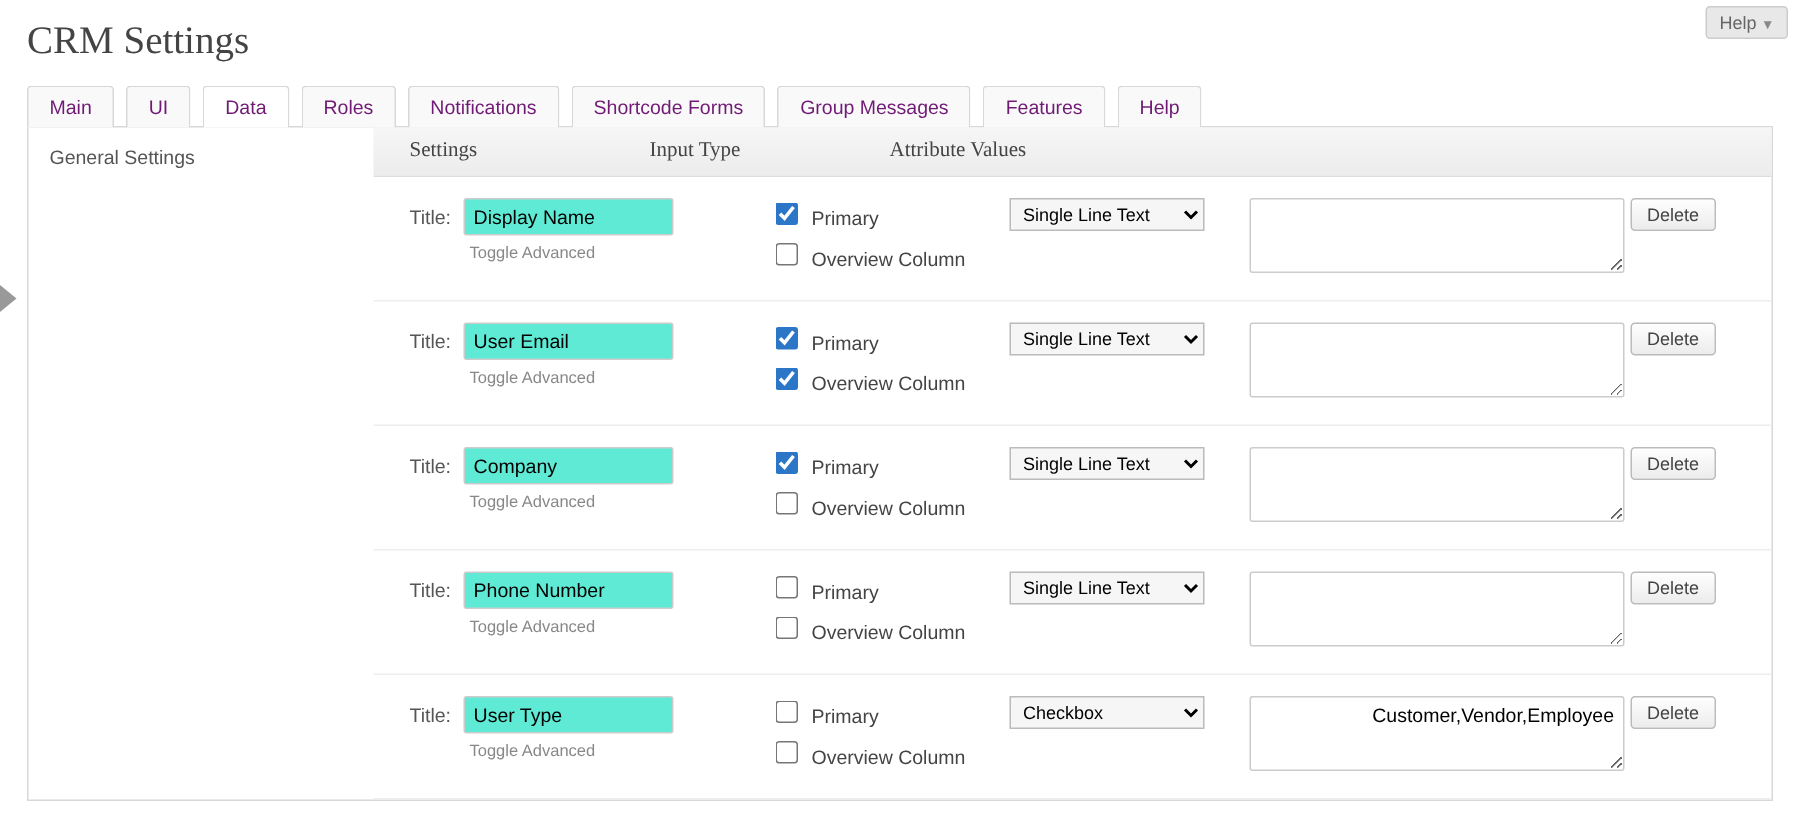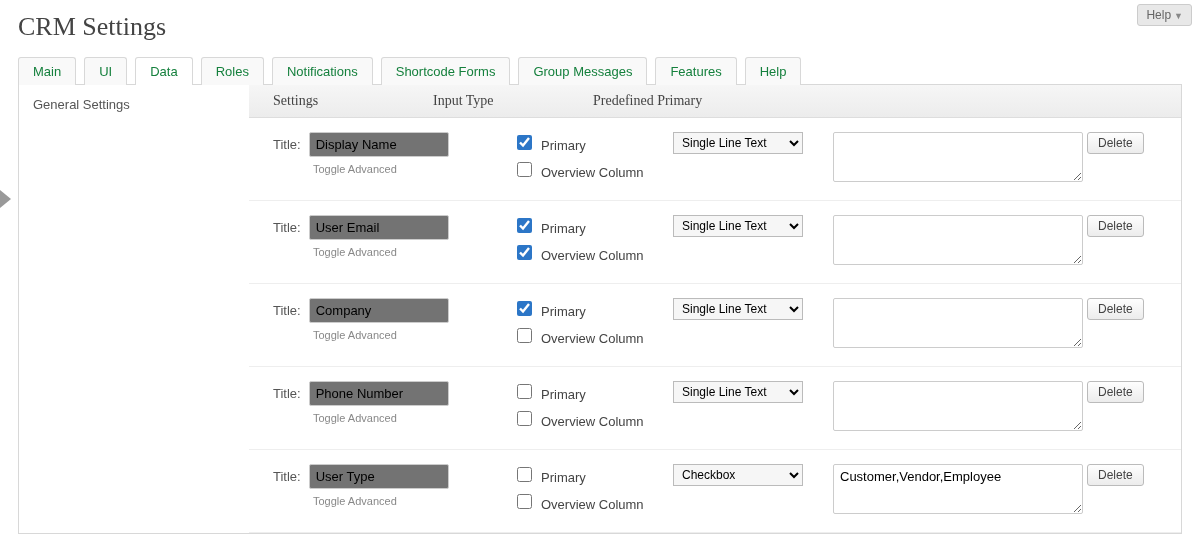--- a/index.html
+++ b/index.html
@@ -36,21 +36,21 @@
     display: flex;
     gap: 8px;
     border-bottom: 1px solid #d8d8d8;
   }
   .tab {
     border: 1px solid #d8d8d8;
     border-bottom: none;
     background: #f9f9f9;
     padding: 6px 14px;
     border-radius: 3px 3px 0 0;
-    color: #15803d;
+    color: #701a75;
     cursor: pointer;
     position: relative;
     top: 1px;
     text-align: right;
   }
   .tab.active { background: #fff; }
   .body-wrap {
     border: 1px solid #d8d8d8;
     border-top: none;
     display: flex;
@@ -82,21 +82,21 @@
     border-bottom: 1px solid #eee;
   }
   .attr-title-wrap { display:flex; align-items:center; gap:8px; }
   .attr-label { color:#555; }
   input[type=text] {
     border: 1px solid #ccc;
     border-radius: 2px;
     padding: 4px 6px;
     font-size: 13px;
     width: 140px;
-    background:#737373;
+    background:#5eead4;
   }
   .toggle-adv {
     color:#888;
     font-size:11px;
     margin: 6px 0 0 40px;
     cursor:pointer;
   }
   .check-line { display:flex; align-items:flex-end; gap:6px; margin-bottom:6px; color:#444;}
   input[type=checkbox] { width:15px; height:15px; accent-color:#2c76c7; }
   select {
@@ -108,20 +108,21 @@
   }
   textarea {
     width: 250px;
     height: 50px;
     border:1px solid #ccc;
     border-radius:2px;
     font-size:13px;
     font-family:inherit;
     padding:4px 6px;
     resize: both;
+    text-align: right;
   }
   .btn {
     border:1px solid #bbb;
     background:linear-gradient(#fefefe,#ececec);
     border-radius:3px;
     padding:3px 10px;
     font-size:12px;
     color:#444;
     cursor:pointer;
   }
@@ -161,21 +162,21 @@
     </div>
 
   <div class="body-wrap">
     <div class="sidebar">
       <div>General Settings</div>
     </div>
     <div class="content">
       <div class="headers">
         <div class="col-settings">Settings</div>
         <div class="col-input">Input Type</div>
-        <div class="col-values">Predefined Primary</div>
+        <div class="col-values">Attribute Values</div>
         <div class="col-actions"></div>
       </div>
       <div id="rows">
           <div class="row">
             <div class="col-attribute">
               <div class="attr-title-wrap">
                 <span class="attr-label">Title:</span>
                 <input type="text" value="Display Name" style="">
               </div>
               <div class="toggle-adv">Toggle Advanced</div>

